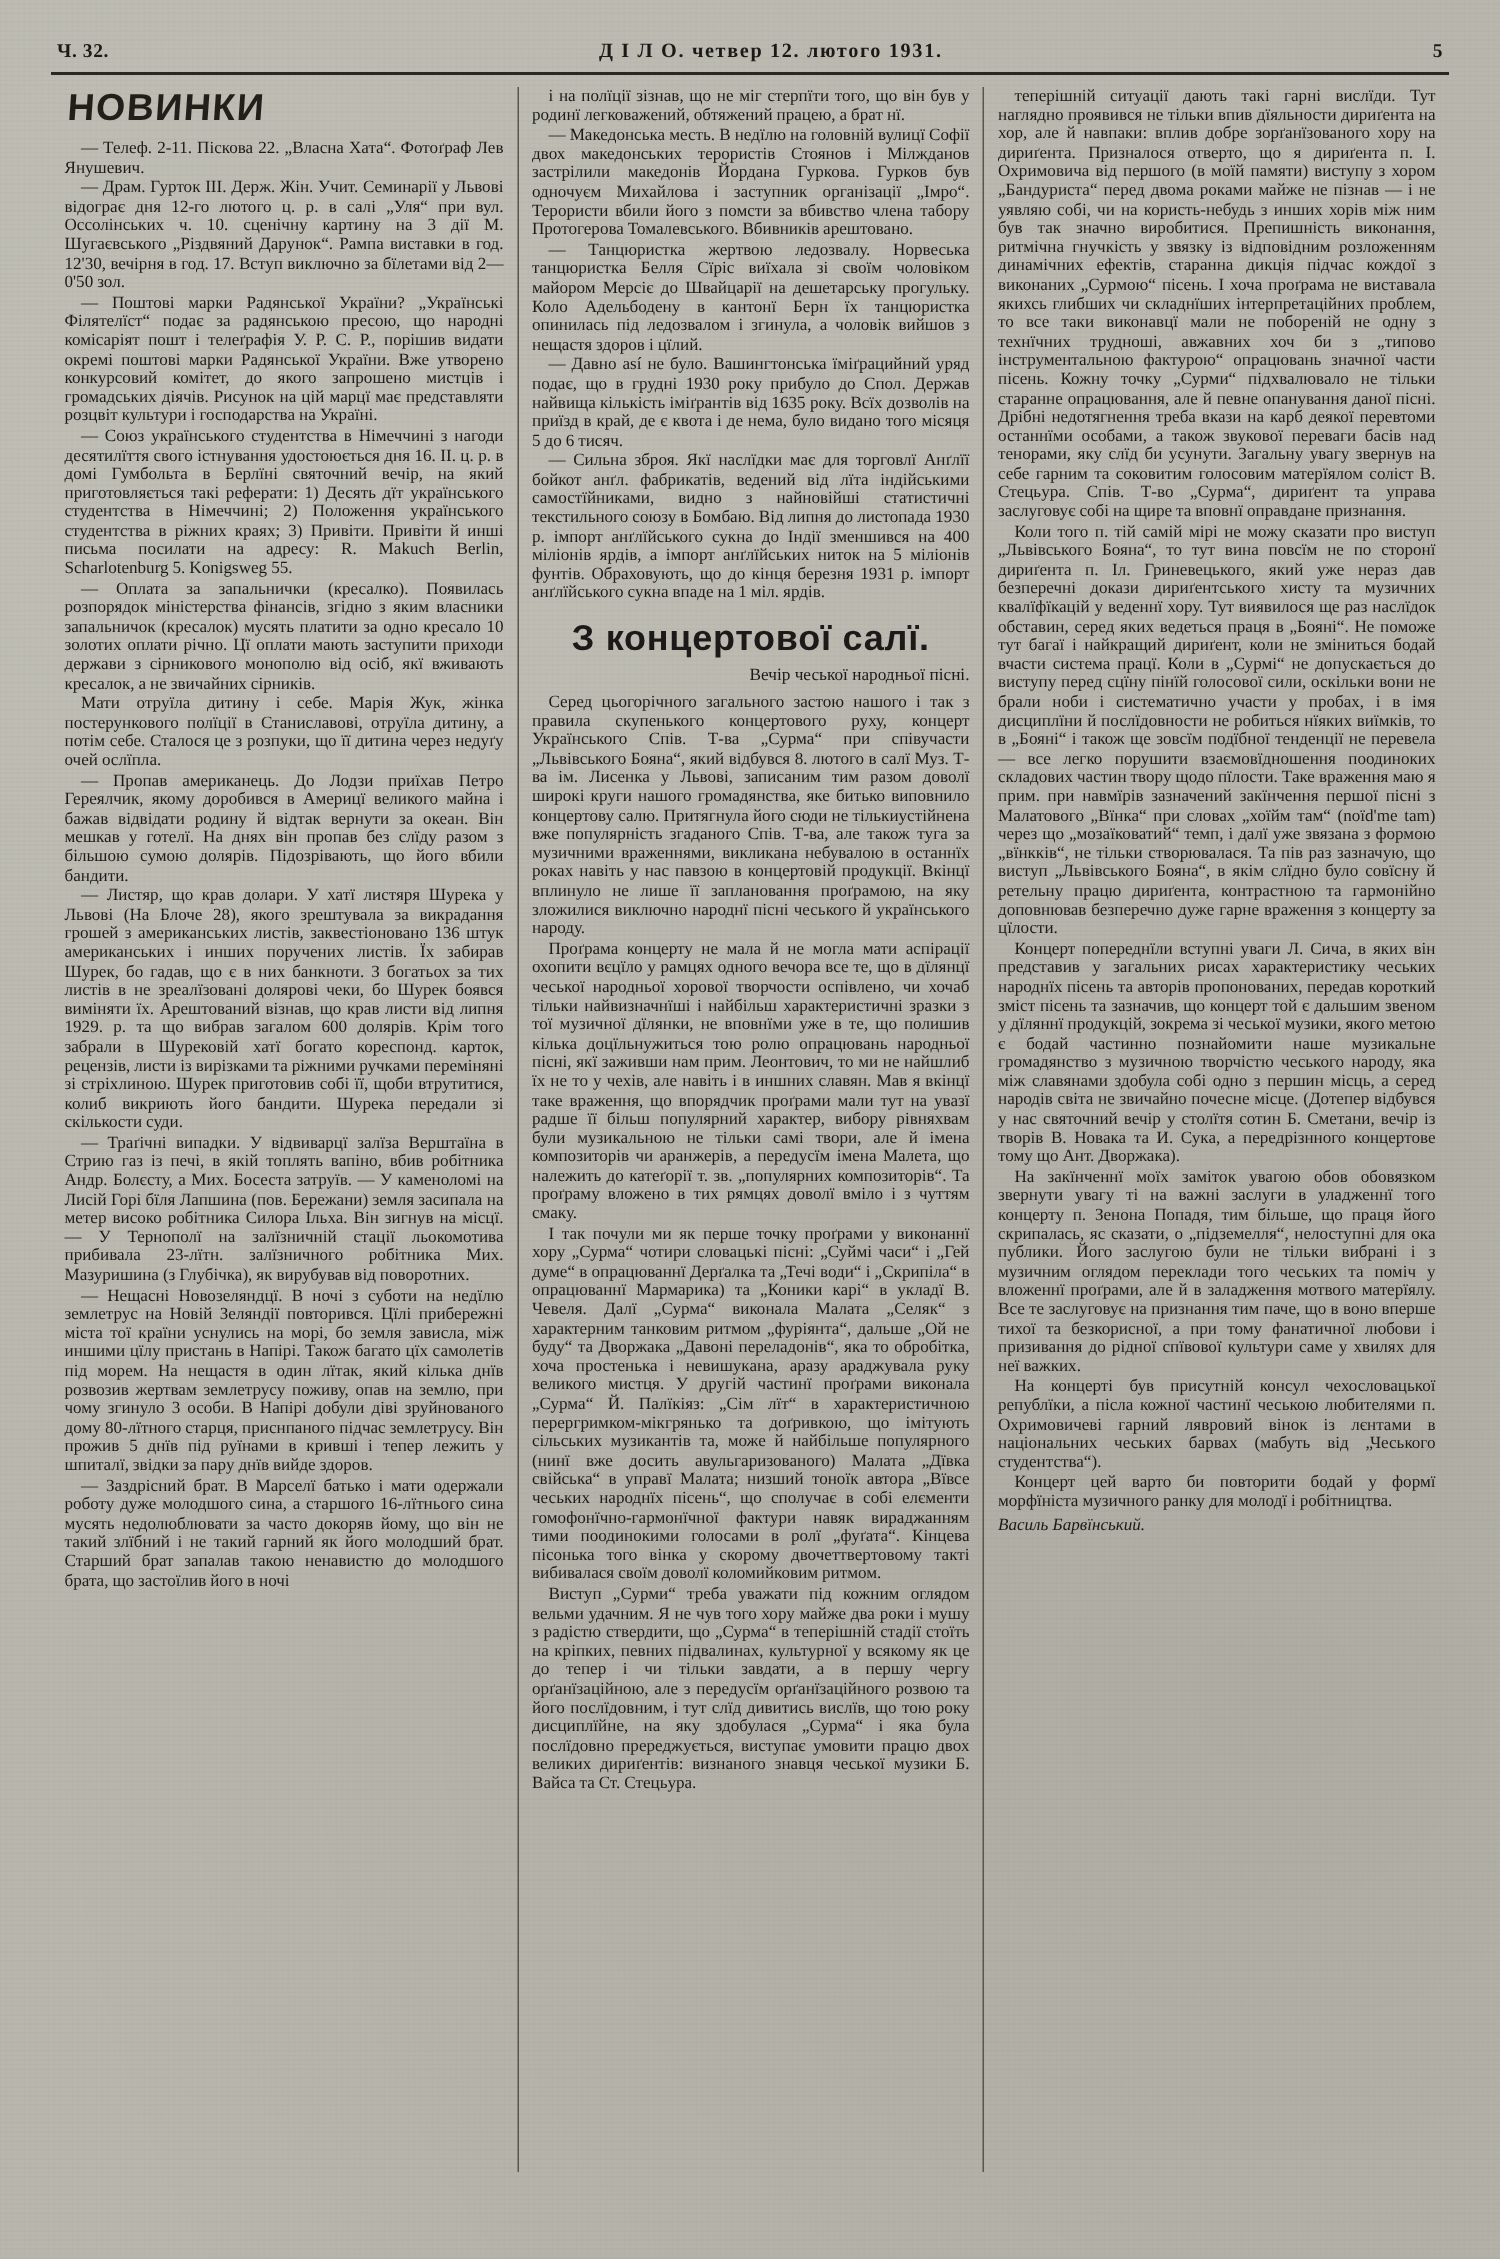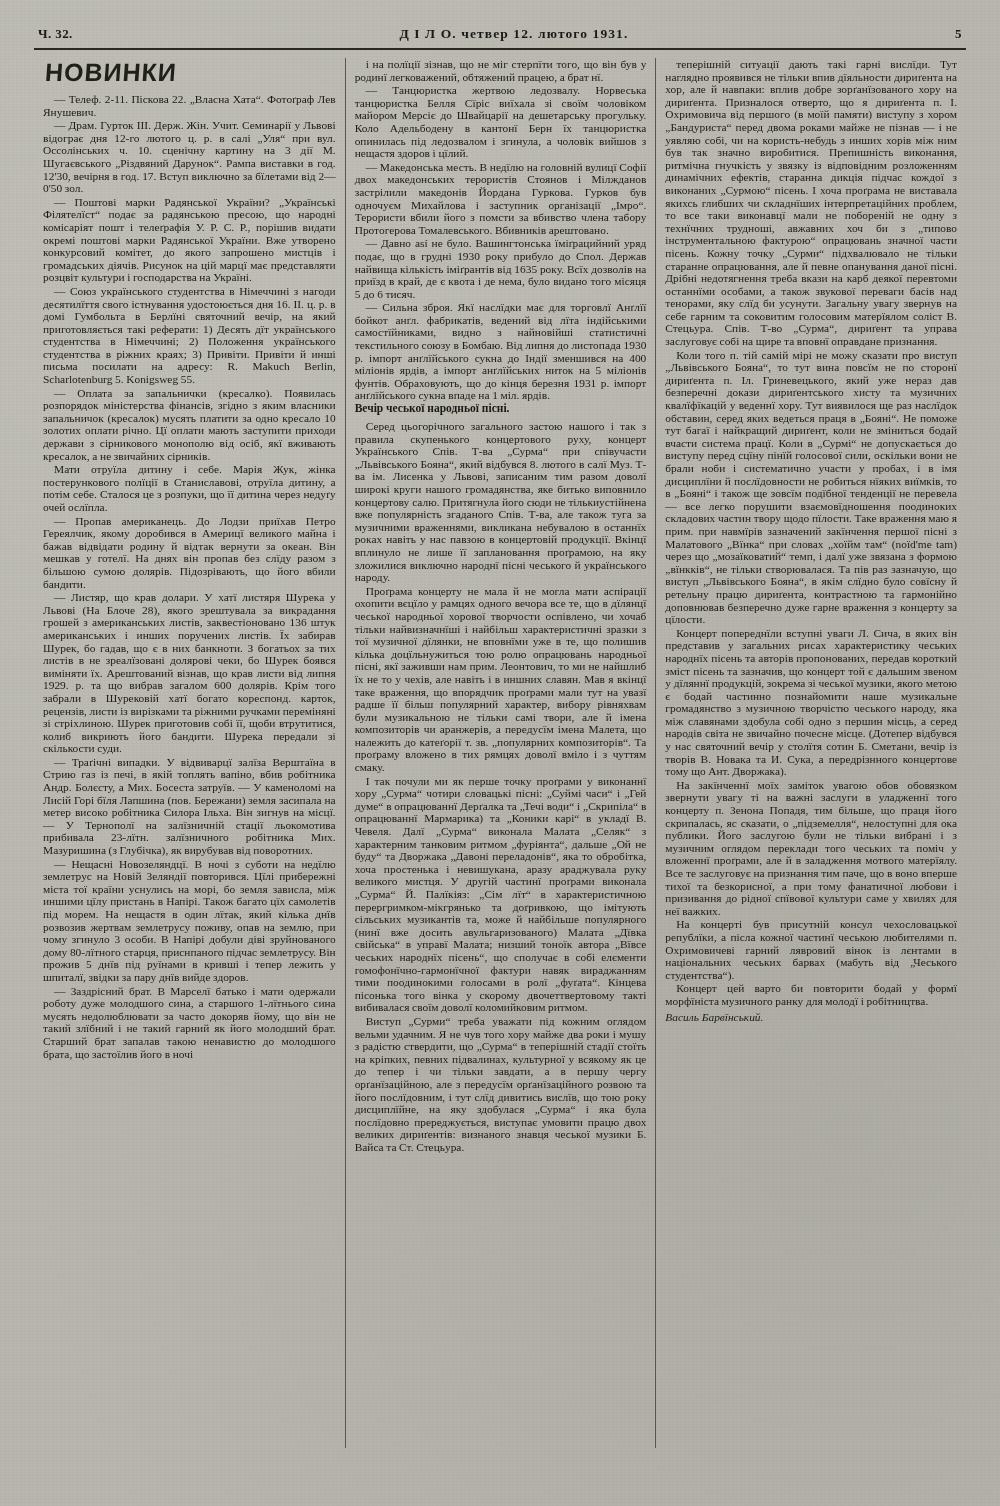--- a/index.html
+++ b/index.html
@@ -65,22 +65,22 @@
   }
   .headline2{
     font-family:"Liberation Sans", sans-serif;
     font-weight:bold;
     font-size:24px;
     text-align:center;
     margin:10px 0 4px 0;
     letter-spacing:.5px;
   }
   .subhead{
-    text-align:left;
-    font-weight:bold;
+    text-align:right;
+    font-weight:normal;
     font-size:11.5px;
     margin:0 0 6px 0;
   }
   p.art{
     margin:0 0 0 0;
     font-size:11.4px;
     line-height:12.6px;
     text-align:justify;
     text-justify:inter-word;
     text-indent:11px;
@@ -116,30 +116,31 @@
       <p class="art">— Телеф. 2-11. Піскова 22. „Власна Хата“. Фотоґраф Лев Янушевич.</p>
       <p class="art">— Драм. Гурток III. Держ. Жін. Учит. Семинарії у Львові відограє дня 12-го лютого ц. р. в салі „Уля“ при вул. Оссолінських ч. 10. сценічну картину на 3 дії М. Шугаєвського „Різдвяний Дарунок“. Рампа виставки в год. 12'30, вечірня в год. 17. Вступ виключно за бїлетами від 2—0'50 зол.</p>
       <p class="art">— Поштові марки Радянської України? „Українські Філятелїст“ подає за радянською пресою, що народні комісаріят пошт і телеґрафія У. Р. С. Р., порішив видати окремі поштові марки Радянської України. Вже утворено конкурсовий комітет, до якого запрошено мистців і громадських діячів. Рисунок на цій марцї має представляти розцвіт культури і господарства на Україні.</p>
       <p class="art">— Союз українського студентства в Німеччині з нагоди десятилїття свого істнування удостоюється дня 16. II. ц. р. в домі Гумбольта в Берлїні святочний вечір, на який приготовляється такі реферати: 1) Десять дїт українського студентства в Німеччині; 2) Положення українського студентства в ріжних краях; 3) Привіти. Привіти й инші письма посилати на адресу: R. Makuch Berlin, Scharlotenburg 5. Konigsweg 55.</p>
       <p class="art">— Оплата за запальнички (кресалко). Появилась розпорядок міністерства фінансів, згідно з яким власники запальничок (кресалок) мусять платити за одно кресало 10 золотих оплати річно. Цї оплати мають заступити приходи держави з сірникового монополю від осіб, якї вживають кресалок, а не звичайних сірників.</p>
       <p class="art">Мати отруїла дитину і себе. Марія Жук, жінка постерункового полїції в Станиславові, отруїла дитину, а потім себе. Сталося це з розпуки, що її дитина через недуґу очей ослїпла.</p>
       <p class="art">— Пропав американець. До Лодзи приїхав Петро Гереялчик, якому доробився в Америцї великого майна і бажав відвідати родину й відтак вернути за океан. Він мешкав у готелї. На днях він пропав без слїду разом з більшою сумою долярів. Підозрівають, що його вбили бандити.</p>
       <p class="art">— Листяр, що крав долари. У хатї листяря Шурека у Львові (На Блоче 28), якого зрештувала за викрадання грошей з американських листів, заквестіоновано 136 штук американських і инших поручених листів. Їх забирав Шурек, бо гадав, що є в них банкноти. З богатьох за тих листів в не зреалїзовані долярові чеки, бо Шурек боявся виміняти їх. Арештований візнав, що крав листи від липня 1929. р. та що вибрав загалом 600 долярів. Крім того забрали в Шурековій хатї богато кореспонд. карток, рецензів, листи із вирізками та ріжними ручками переміняні зі стріхлиною. Шурек приготовив собі її, щоби втрутитися, колиб викриють його бандити. Шурека передали зі скількости суди.</p>
       <p class="art">— Траґічні випадки. У відвиварцї залїза Верштаїна в Стрию газ із печі, в якій топлять вапіно, вбив робітника Андр. Болєсту, а Мих. Босеста затруїв. — У каменоломі на Лисій Горі бїля Лапшина (пов. Бережани) земля засипала на метер високо робітника Силора Ільха. Він зигнув на місцї. — У Тернополї на залїзничній стації льокомотива прибивала 23-лїтн. залїзничного робітника Мих. Мазуришина (з Глубічка), як вирубував від поворотних.</p>
       <p class="art">— Нещасні Новозеляндцї. В ночі з суботи на недїлю землетрус на Новій Зеляндії повторився. Цїлі прибережні міста тої країни уснулись на морі, бо земля зависла, між иншими цїлу пристань в Напірі. Також багато цїх самолетів під морем. На нещастя в один лїтак, який кілька днїв розвозив жертвам землетрусу поживу, опав на землю, при чому згинуло 3 особи. В Напірі добули діві зруйнованого дому 80-лїтного старця, приснпаного підчас землетрусу. Він прожив 5 днїв під руїнами в кривші і тепер лежить у шпиталї, звідки за пару днїв вийде здоров.</p>
-      <p class="art">— Заздрісний брат. В Марселї батько і мати одержали роботу дуже молодшого сина, а старшого 1-лїтнього сина мусять недолюблювати за часто докоряв йому, що він не такий злїбний і не такий гарний як його молодший брат. Старший брат запалав такою ненавистю до молодшого брата, що застоїлив його в ночі</p>
+      <p class="art">— Заздрісний брат. В Марселї батько і мати одержали роботу дуже молодшого сина, а старшого 16-лїтнього сина мусять недолюблювати за часто докоряв йому, що він не такий злїбний і не такий гарний як його молодший брат. Старший брат запалав такою ненавистю до молодшого брата, що застоїлив його в ночі</p>
     </div>
 
     <div class="col">
       <p class="art">і на полїції зізнав, що не міг стерпїти того, що він був у родинї легковажений, обтяжений працею, а брат нї.</p>
+      <p class="art">— Македонська месть. В недїлю на головній вулицї Софії двох македонських терористів Стоянов і Мілжданов застрілили македонів Йордана Гуркова. Гурков був одночуєм Михайлова і заступник організації „Імро“. Терористи вбили його з помсти за вбивство члена табору Протогерова Томалевського. Вбивників арештовано.</p>
       <p class="art">— Танцюристка жертвою ледозвалу. Норвеська танцюристка Белля Сїріс виїхала зі своїм чоловіком майором Мерсіє до Швайцарії на дешетарську прогульку. Коло Адельбодену в кантонї Берн їх танцюристка опинилась під ледозвалом і згинула, а чоловік вийшов з нещастя здоров і цїлий.</p>
-      <p class="art">— Македонська месть. В недїлю на головній вулицї Софії двох македонських терористів Стоянов і Мілжданов застрілили македонів Йордана Гуркова. Гурков був одночуєм Михайлова і заступник організації „Імро“. Терористи вбили його з помсти за вбивство члена табору Протогерова Томалевського. Вбивників арештовано.</p>
       <p class="art">— Давно así не було. Вашингтонська їміґрацийний уряд подає, що в грудні 1930 року прибуло до Спол. Держав найвища кількість іміґрантів від 1635 року. Всїх дозволів на приїзд в край, де є квота і де нема, було видано того місяця 5 до 6 тисяч.</p>
       <p class="art">— Сильна зброя. Якї наслїдки має для торговлї Анґлїї бойкот анґл. фабрикатів, ведений від лїта індійськими самостїйниками, видно з найновійші статистичні текстильного союзу в Бомбаю. Від липня до листопада 1930 р. імпорт анґлїйського сукна до Індії зменшився на 400 міліонів ярдів, а імпорт анґлїйських ниток на 5 міліонів фунтів. Обраховують, що до кінця березня 1931 р. імпорт анґлїйського сукна впаде на 1 міл. ярдів.</p>
 
+      <h2 class="headline2">З концертової салї.</h2>
       <div class="subhead">Вечір чеської народньої пісні.</div>
 
       <p class="art">Серед цьогорічного загального застою нашого і так з правила скупенького концертового руху, концерт Українського Спів. Т-ва „Сурма“ при співучасти „Львівського Бояна“, який відбувся 8. лютого в салї Муз. Т-ва ім. Лисенка у Львові, записаним тим разом доволї широкі круги нашого громадянства, яке битько виповнило концертову салю. Притягнула його сюди не тількиустійнена вже популярність згаданого Спів. Т-ва, але також туга за музичними враженнями, викликана небувалою в останнїх роках навіть у нас павзою в концертовій продукції. Вкінцї вплинуло не лише її заплановання проґрамою, на яку зложилися виключно народнї пісні чеського й українського народу.</p>
       <p class="art">Проґрама концерту не мала й не могла мати аспірації охопити вєцїло у рамцях одного вечора все те, що в дїлянцї чеської народньої хорової творчости оспівлено, чи хочаб тільки найвизначнїші і найбільш характеристичні зразки з тої музичної дїлянки, не вповнїми уже в те, що полишив кілька доцїльнужиться тою ролю опрацювань народньої пісні, якї заживши нам прим. Леонтович, то ми не найшлиб їх не то у чехів, але навіть і в иншних славян. Мав я вкінцї таке враження, що впорядчик проґрами мали тут на увазї радше її більш популярний характер, вибору рівняхвам були музикальною не тільки самі твори, але й імена композиторів чи аранжерів, а передусїм імена Малета, що належить до катеґорії т. зв. „популярних композиторів“. Та проґраму вложено в тих рямцях доволї вміло і з чуттям смаку.</p>
       <p class="art">І так почули ми як перше точку проґрами у виконаннї хору „Сурма“ чотири словацькі пісні: „Суймі часи“ і „Гей думе“ в опрацюваннї Дерґалка та „Течі води“ і „Скрипіла“ в опрацюваннї Мармарика) та „Коники карі“ в укладї В. Чевеля. Далї „Сурма“ виконала Малата „Селяк“ з характерним танковим ритмом „фуріянта“, дальше „Ой не буду“ та Дворжака „Давоні переладонів“, яка то обробітка, хоча простенька і невишукана, аразу араджувала руку великого мистця. У другій частинї проґрами виконала „Сурма“ Й. Палїкіяз: „Сім лїт“ в характеристичною перергримком-мікгрянько та доґривкою, що імітують сільських музикантів та, може й найбільше популярного (нинї вже досить авульгаризованого) Малата „Дївка свійська“ в управї Малата; низший тоноїк автора „Вївсе чеських народнїх пісень“, що сполучає в собі елєменти гомофонїчно-гармонїчної фактури навяк вираджанням тими поодинокими голосами в ролї „фуґата“. Кінцева пісонька того вінка у скорому двочеттвертовому такті вибивалася своїм доволї коломийковим ритмом.</p>
       <p class="art">Виступ „Сурми“ треба уважати під кожним оглядом вельми удачним. Я не чув того хору майже два роки і мушу з радістю ствердити, що „Сурма“ в теперішній стадії стоїть на кріпких, певних підвалинах, культурної у всякому як це до тепер і чи тільки завдати, а в першу чергу орґанїзаційною, але з передусїм орґанїзаційного розвою та його послїдовним, і тут слїд дивитись вислїв, що тою року дисциплїйне, на яку здобулася „Сурма“ і яка була послїдовно пререджується, виступає умовити працю двох великих дириґентів: визнаного знавця чеської музики Б. Вайса та Ст. Стецьура.</p>
     </div>
 
     <div class="col">
       <p class="art">теперішній ситуації дають такі гарні вислїди. Тут наглядно проявився не тільки впив дїяльности дириґента на хор, але й навпаки: вплив добре зорґанїзованого хору на дириґента. Призналося отверто, що я дириґента п. І. Охримовича від першого (в моїй памяти) виступу з хором „Бандуриста“ перед двома роками майже не пізнав — і не уявляю собі, чи на користь-небудь з инших хорів між ним був так значно виробитися. Препишність виконання, ритмічна гнучкість у звязку із відповідним розложенням динамічних ефектів, старанна дикція підчас кождої з виконаних „Сурмою“ пісень. І хоча проґрама не виставала якихсь глибших чи складнїших інтерпретаційних проблем, то все таки виконавцї мали не побореній не одну з технїчних трудноші, авжавних хоч би з „типово інструментальною фактурою“ опрацювань значної части пісень. Кожну точку „Сурми“ підхвалювало не тільки старанне опрацювання, але й певне опанування даної пісні. Дрібні недотягнення треба вкази на карб деякої перевтоми останнїми особами, а також звукової переваги басів над тенорами, яку слїд би усунути. Загальну увагу звернув на себе гарним та соковитим голосовим матерїялом соліст В. Стецьура. Спів. Т-во „Сурма“, дириґент та управа заслуговує собі на щире та вповнї оправдане признання.</p>

